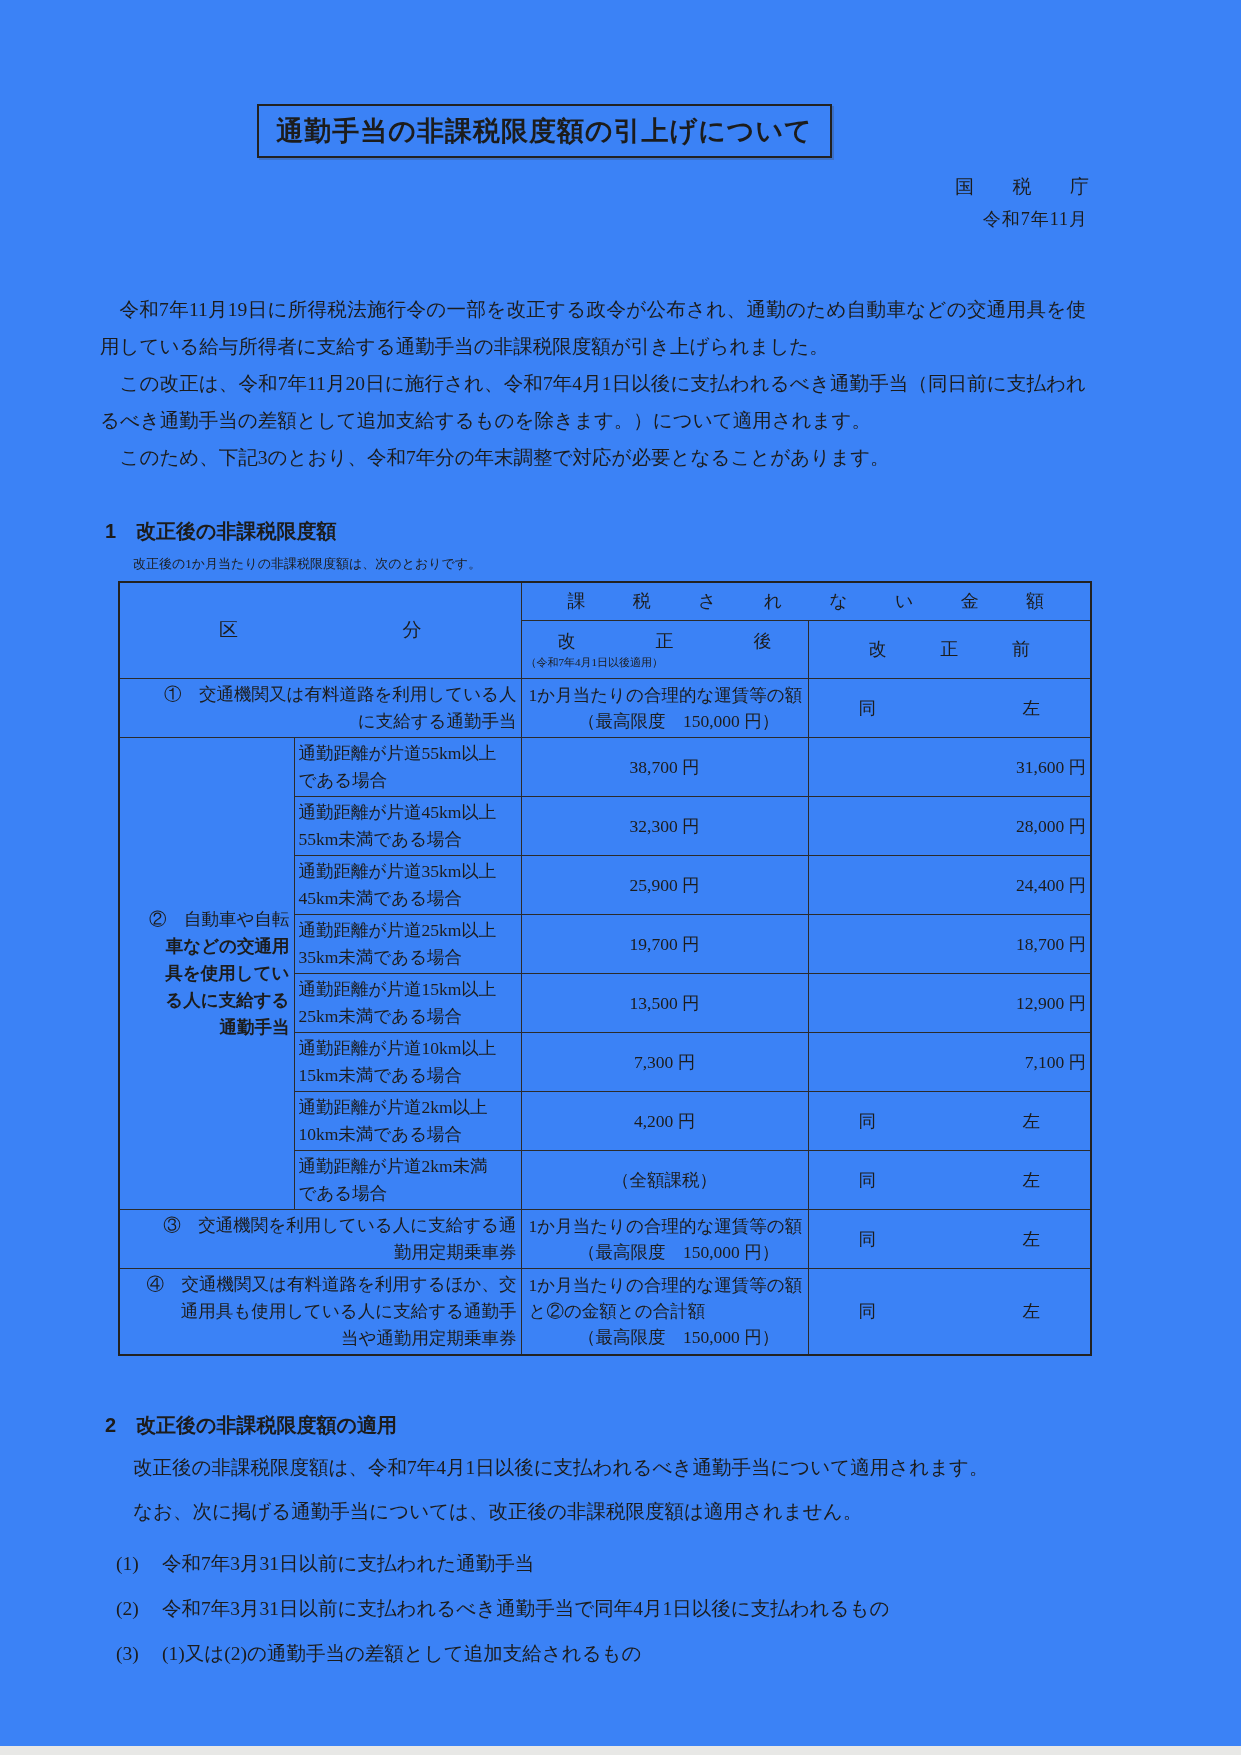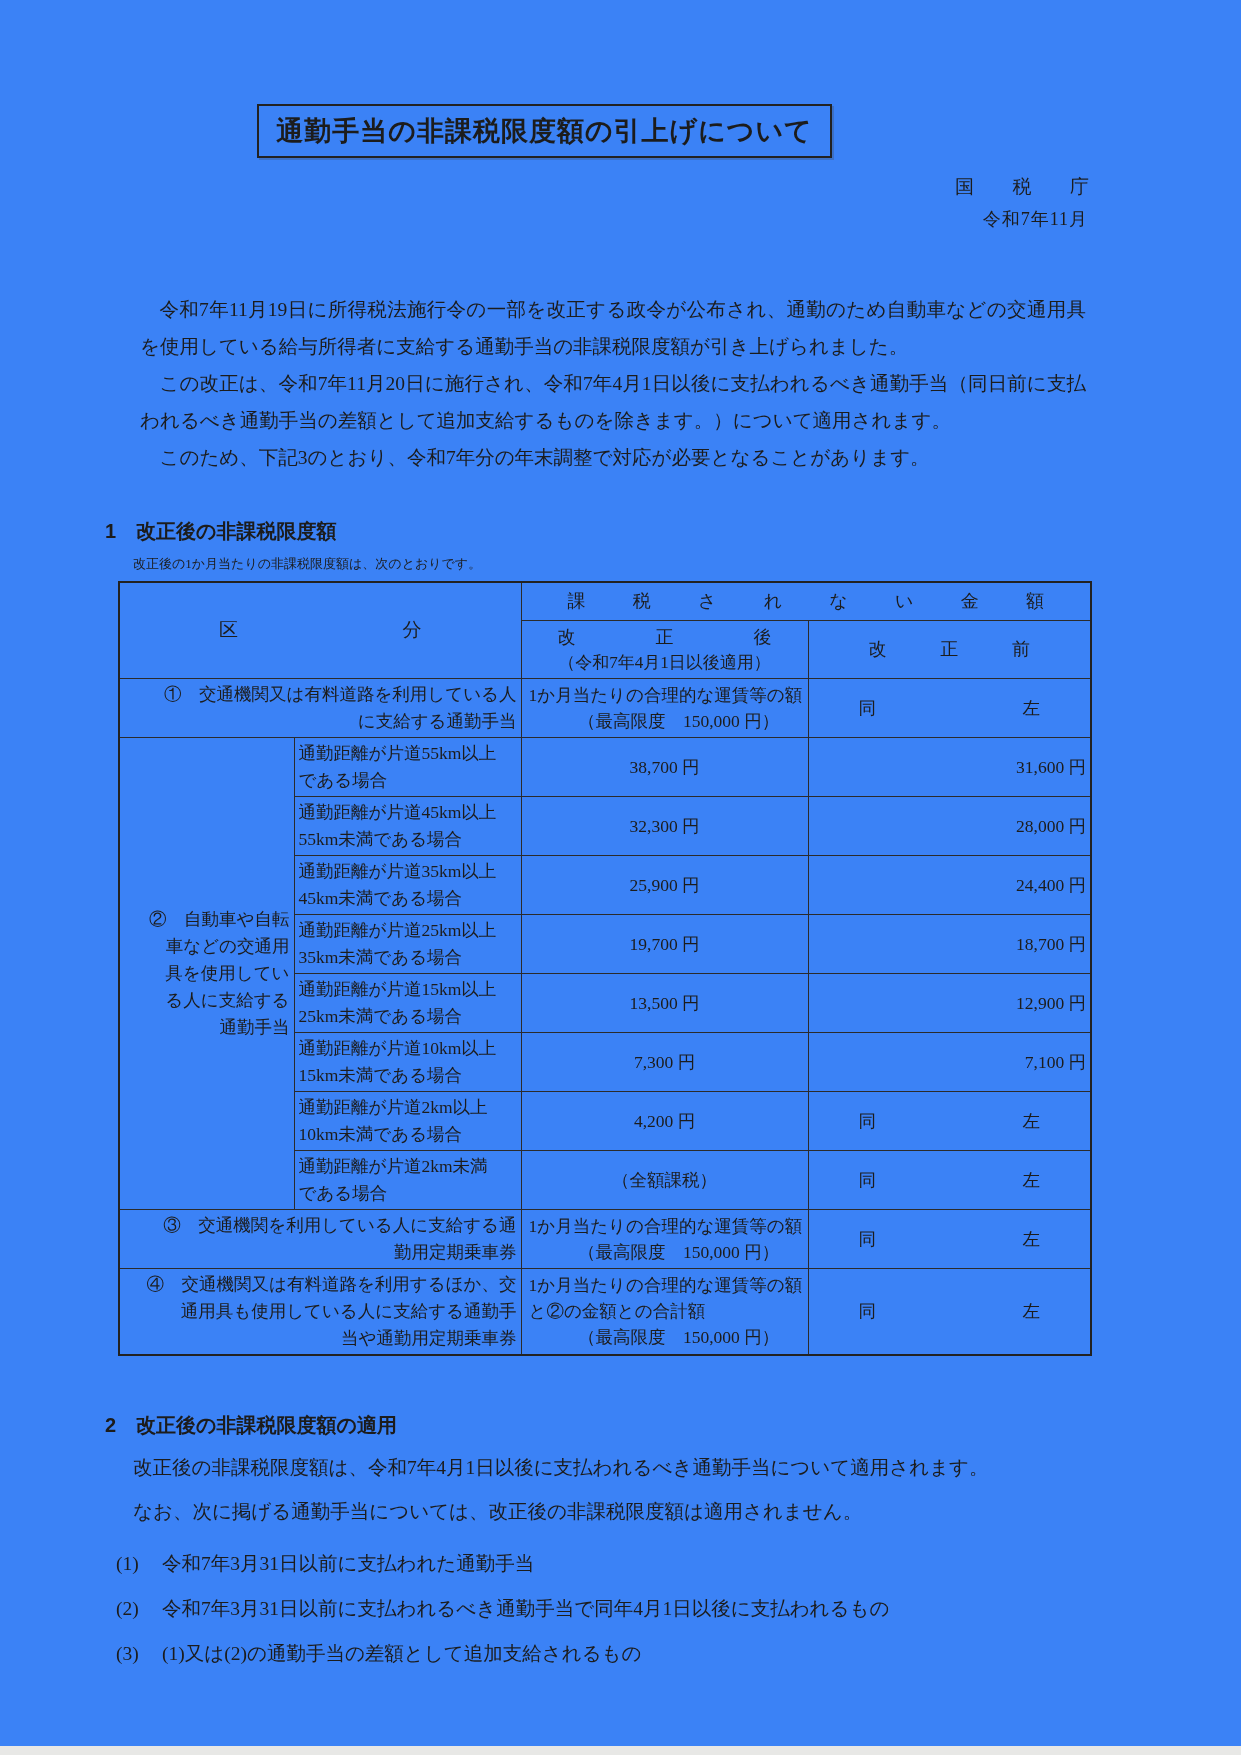--- a/index.html
+++ b/index.html
@@ -37,21 +37,21 @@
     margin:7px 153px 0 auto;
     width:140px;
     text-align:right;
     font-size:18px; letter-spacing:1px;
   }
   
   .content { margin-left:100px; width:986px; }
   .intro { margin-top:60px; }
   .intro p {
     font-size:19.5px; line-height:37px;
-    text-indent:1em; text-align:justify;margin-left:40px;
+    text-indent:1em; text-align:justify;
   }
   
   .sec-heading {
     display:flex; align-items:baseline;
     font-family:"Liberation Sans","DejaVu Sans",sans-serif;
     font-weight:700; font-size:20px;
   }
   .sec-heading .num { width:36px; padding-left:5px; }
   .s1 .sec-heading { margin-top:42px; }
   .lead { margin-top:10px; padding-left:33px; font-size:13px; }
@@ -75,25 +75,25 @@
   }
   table.limits { border:2px solid #222; }
   .spread { display:flex; justify-content:space-between; width:100%; }
   .h1row th { height:38px; font-size:18px; }
   .h2row th { height:58px; font-size:18px; }
   .pad-taxfree { padding:0 42px; }
   .pad-kubun  { padding:0 95px; font-size:19px; }
   .pad-after  { padding:0 32px; }
   .pad-before { padding:0 56px; }
   .pad-douza  { padding:0 46px; }
-  .hdr-note { display:block; text-align:center; font-size:17px; margin-top:2px; }
+  .hdr-note { display:block; text-align:left; font-size:11px; margin-top:2px; }
   .lbl { text-align:right; line-height:27px; }
   .lbl .ln { display:block; }
   .lbl .ln.ind { padding-left:15px; }
-  .lbl2 .ln.ind { padding-left:22px; }
+  .lbl2 .ln.ind { padding-left:22px;font-weight:bold; }
   td.cat-row1 { height:53px; padding-left:7px; }
   td.cat-row2 { padding-left:7px; vertical-align:top; padding-top:10px; }
   td.cond { height:57px; padding-left:8px; line-height:27px; }
   td.cond .ln { display:block; }
   td.amount-after  { text-align:center; height:57px; }
   td.amount-before { text-align:right; padding-right:36px; height:57px; }
   td.fee { line-height:26px; padding:2px 6px; }
   td.fee .ln  { display:block; text-align:left; padding-left:3px; }
   td.fee .ln.ctr { text-align:center; padding-left:28px; }
   td.row3 { height:58px; }

